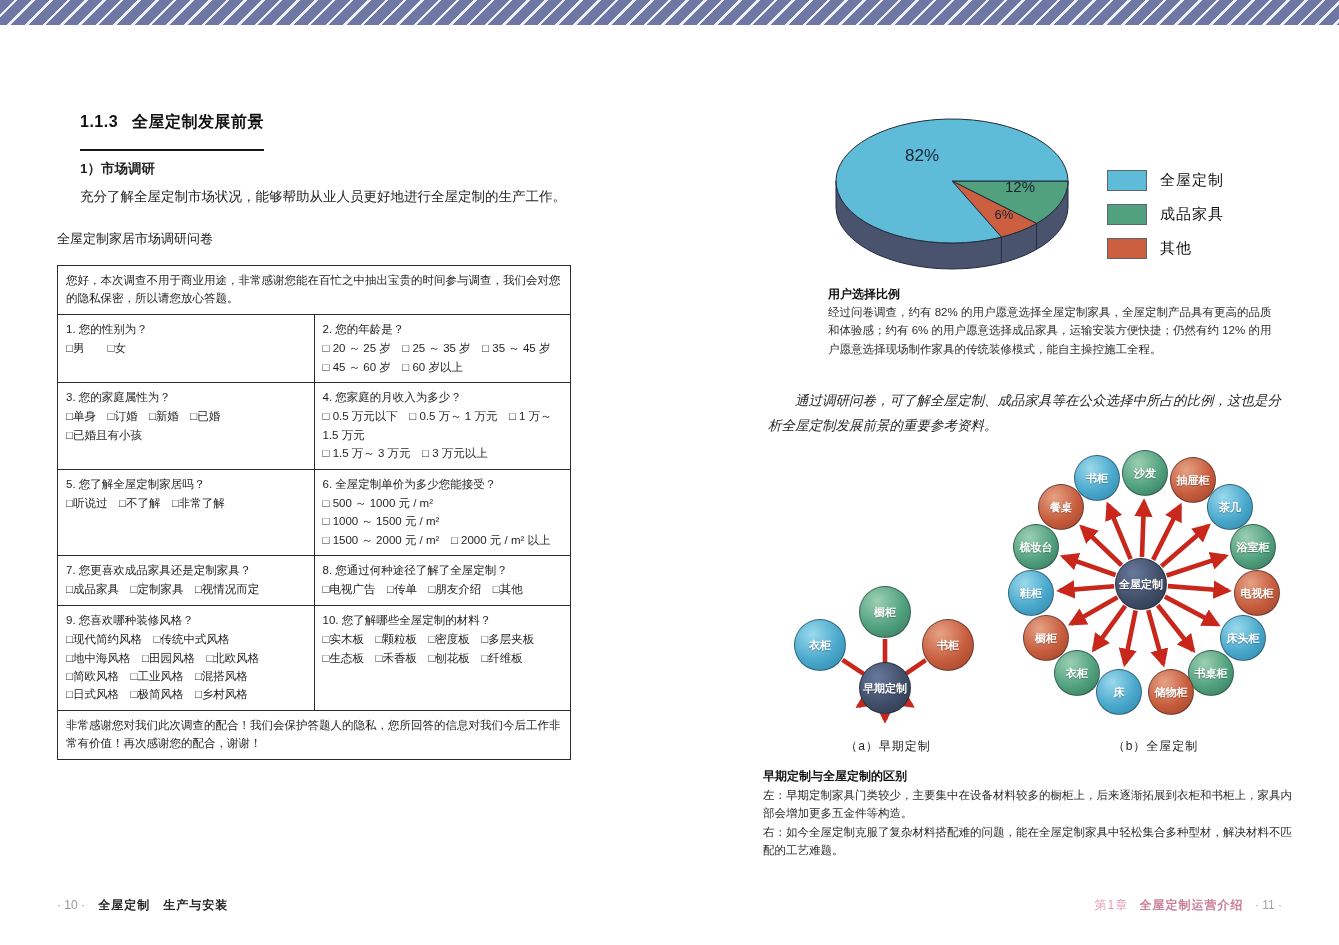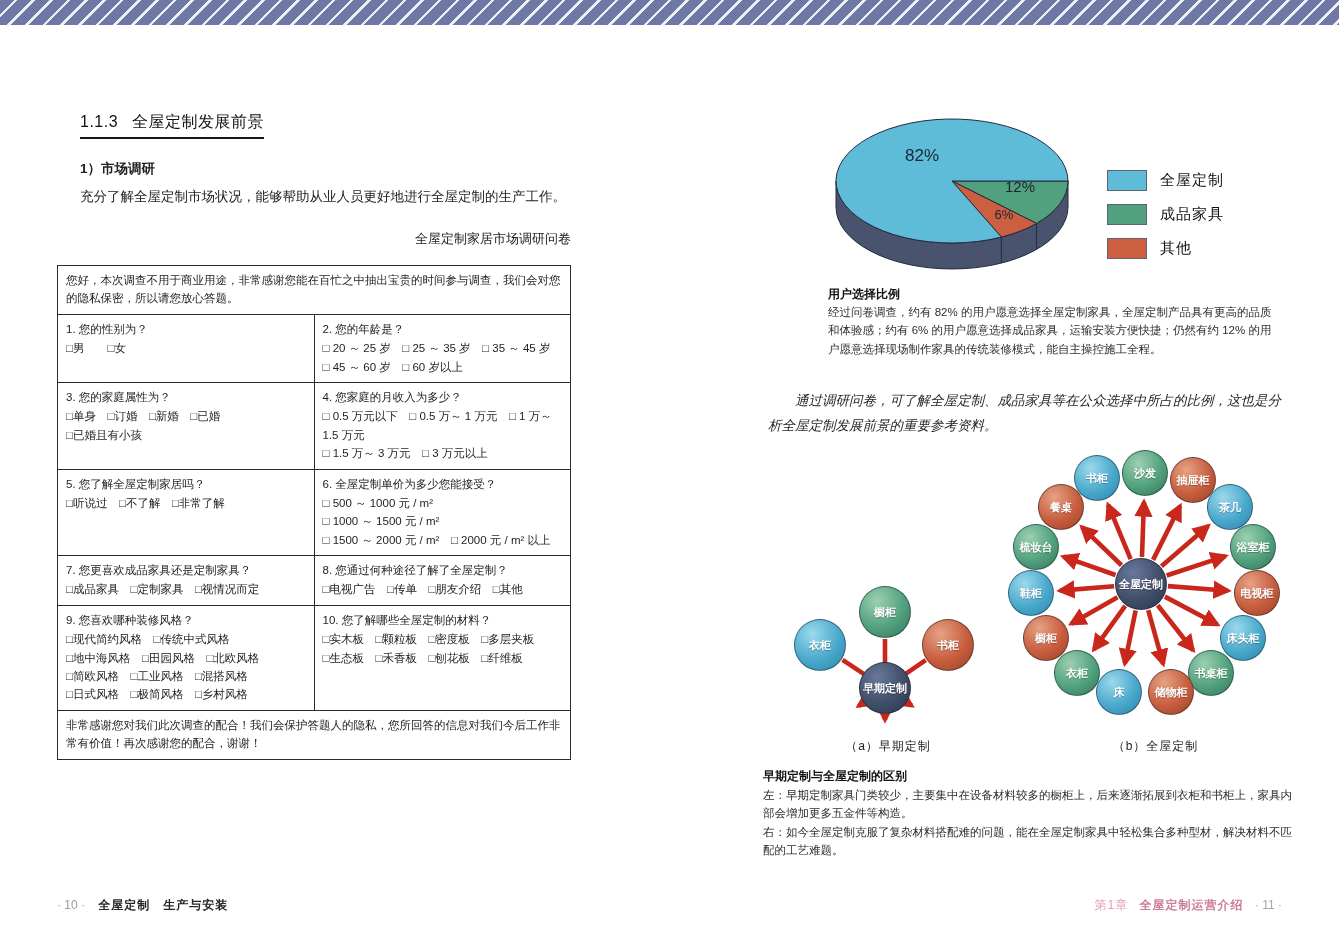--- a/index.html
+++ b/index.html
@@ -1,26 +1,26 @@
 <!DOCTYPE html>
 <html><head>
 <meta charset="utf-8">
 <style>
   html,body{margin:0;padding:0;}
   body{width:1339px;height:945px;background:#ffffff;font-family:"Liberation Sans", sans-serif;color:#2b2b2b;position:relative;overflow:hidden;}
   .abs{position:absolute;}
   .top-stripes{left:0;top:0;width:1339px;height:25px;
     background:repeating-linear-gradient(135deg,#6f78a4 0 10px,#edeff6 10px 12.5px);}
   
-  .section-heading{left:80px;top:112px;font-size:16px;font-weight:normal;color:#111;
-    border-bottom:2px solid #161616;padding-bottom:4px;letter-spacing:.5px;}
+  .section-heading{left:80px;top:112px;font-size:16px;font-weight:bold;color:#111;
+    border-bottom:2px solid #161616;padding-bottom:16px;letter-spacing:.5px;}
   .section-heading .num{margin-right:14px;}
   .subsection-heading{left:80px;top:160px;font-size:13.5px;font-weight:600;color:#222;}
   .intro-par{left:80px;top:188px;width:500px;font-size:13.5px;color:#222;}
-  .table-title{left:57px;top:230px;width:514px;text-align:right;font-size:13px;color:#222;}
+  .table-title{left:57px;top:230px;width:514px;text-align:left;font-size:13px;color:#222;}
   table.survey{position:absolute;left:57px;top:265px;width:514px;border-collapse:collapse;
     font-size:11.5px;line-height:1.6;color:#1e1e1e;table-layout:fixed;padding-left:24px;}
   table.survey,table.survey td{border:1.4px solid #2b2b2b;}
   table.survey td{padding:5px 8px 6px 8px;vertical-align:top;}
   table.survey td.c1{width:46%;}
   .q{margin-bottom:1px;}
   .opt{}
   .page-footer-left{left:57px;top:897px;font-size:12px;}
   .page-footer-left .pn{color:#9a9a9a;margin-right:10px;}
   .page-footer-left .bt{color:#262626;font-weight:600;letter-spacing:1px;text-align:center;}

